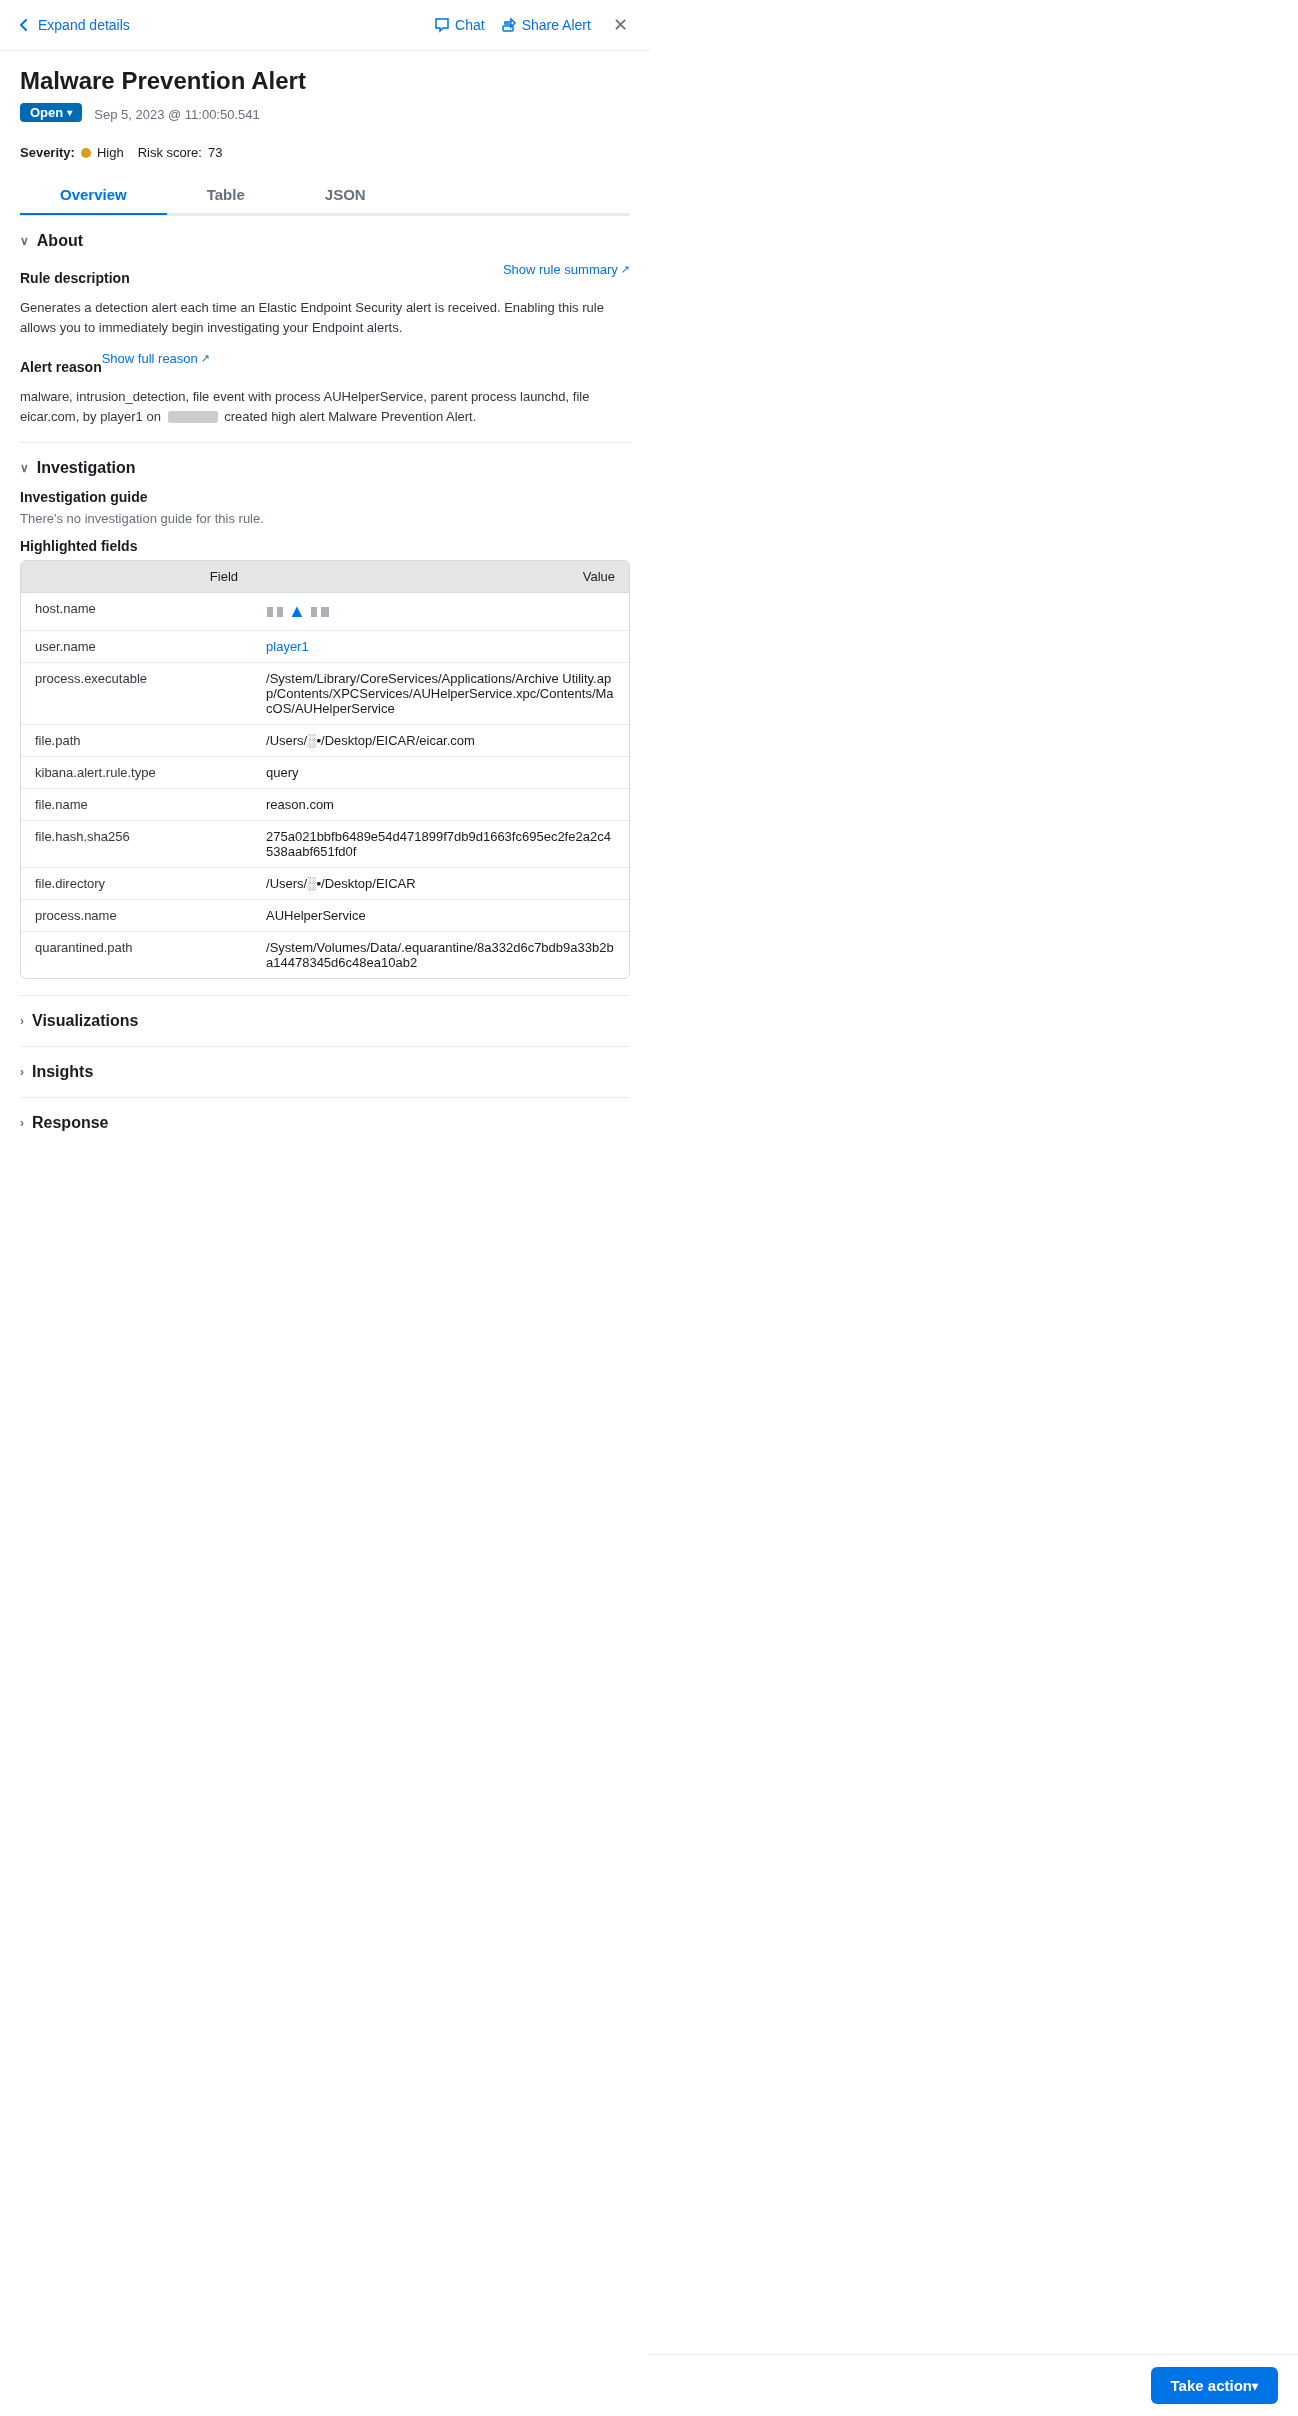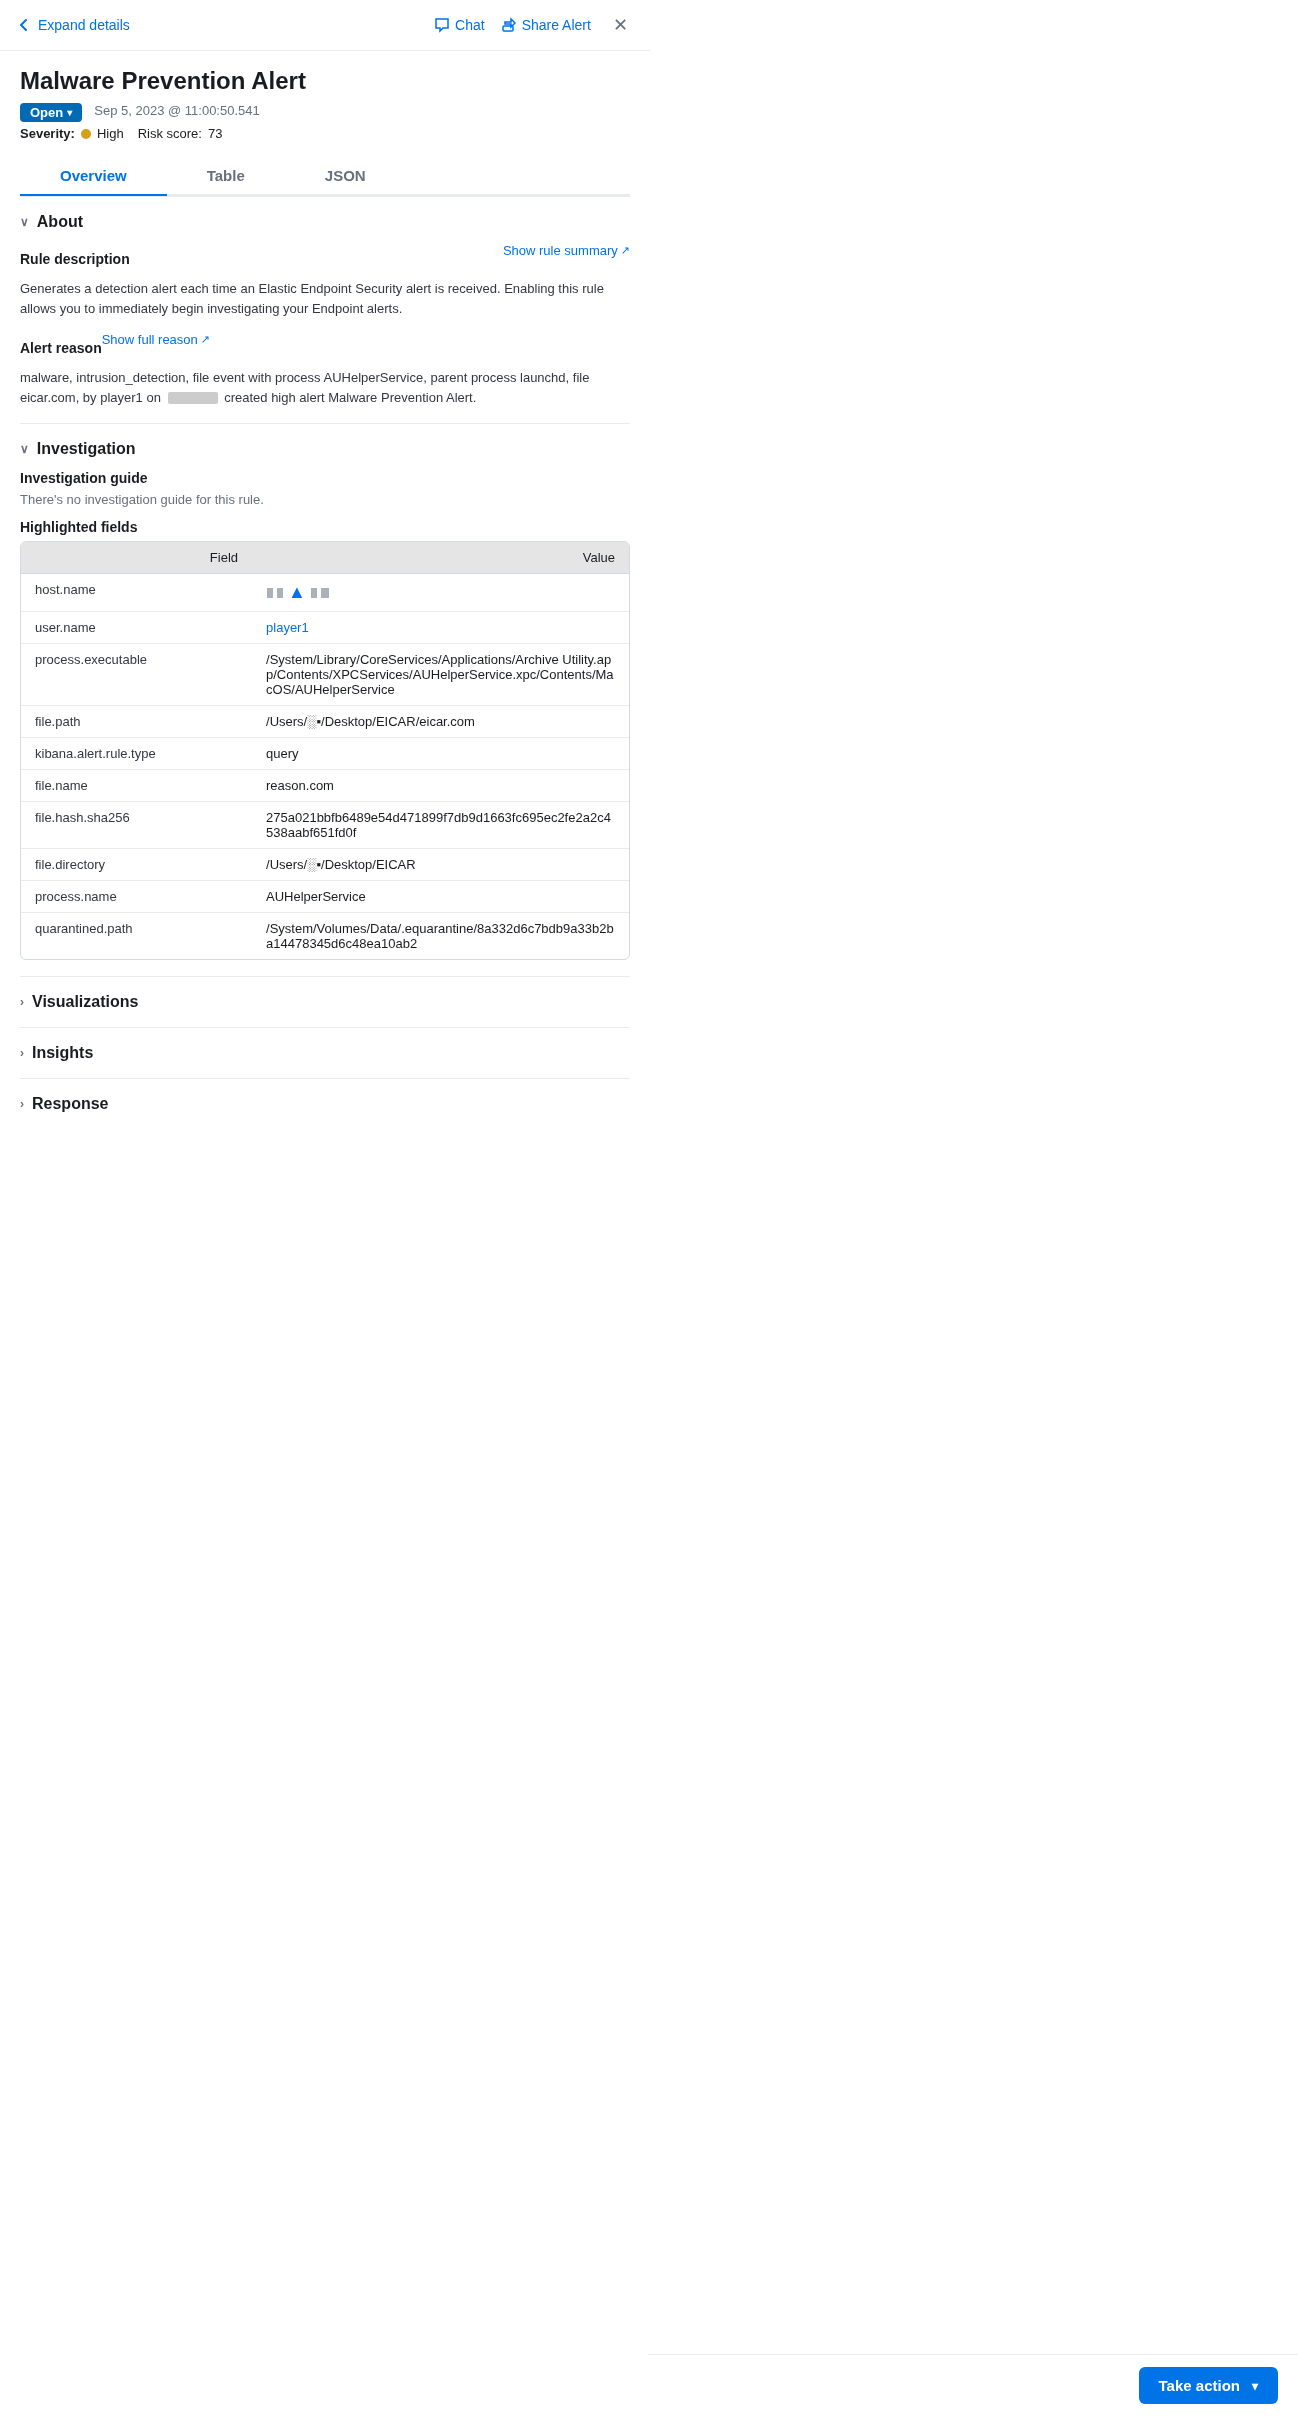--- a/index.html
+++ b/index.html
@@ -53,23 +53,23 @@
     .main-content {
       padding: 16px 20px 80px 20px;
     }
     .alert-title {
       font-size: 24px;
       font-weight: 700;
       margin-bottom: 8px;
     }
     .alert-meta-row {
       display: flex;
-      align-items: flex-start;
+      align-items: flex-end;
       gap: 12px;
-      margin-bottom: 4px;
+      margin-bottom: 23px;
     }
     .status-badge {
       background: #006bb4;
       color: #fff;
       padding: 2px 10px;
       border-radius: 4px;
       font-size: 13px;
       font-weight: 600;
       display: flex;
       align-items: center;
@@ -243,21 +243,21 @@
       background: #0073e6;
       color: #fff;
       border: none;
       border-radius: 6px;
       padding: 10px 20px;
       font-size: 15px;
       font-weight: 600;
       cursor: pointer;
       display: flex;
       align-items: center;
-      gap: 12px;
+      gap: 0;
     }
     .take-action-btn .chevron { font-size: 12px; }
     .collapsed-section {
       border-top: 1px solid #e8eaed;
       padding: 16px 0;
     }
     .collapsed-section .section-header {
       margin-bottom: 0;
     }
   </style>

